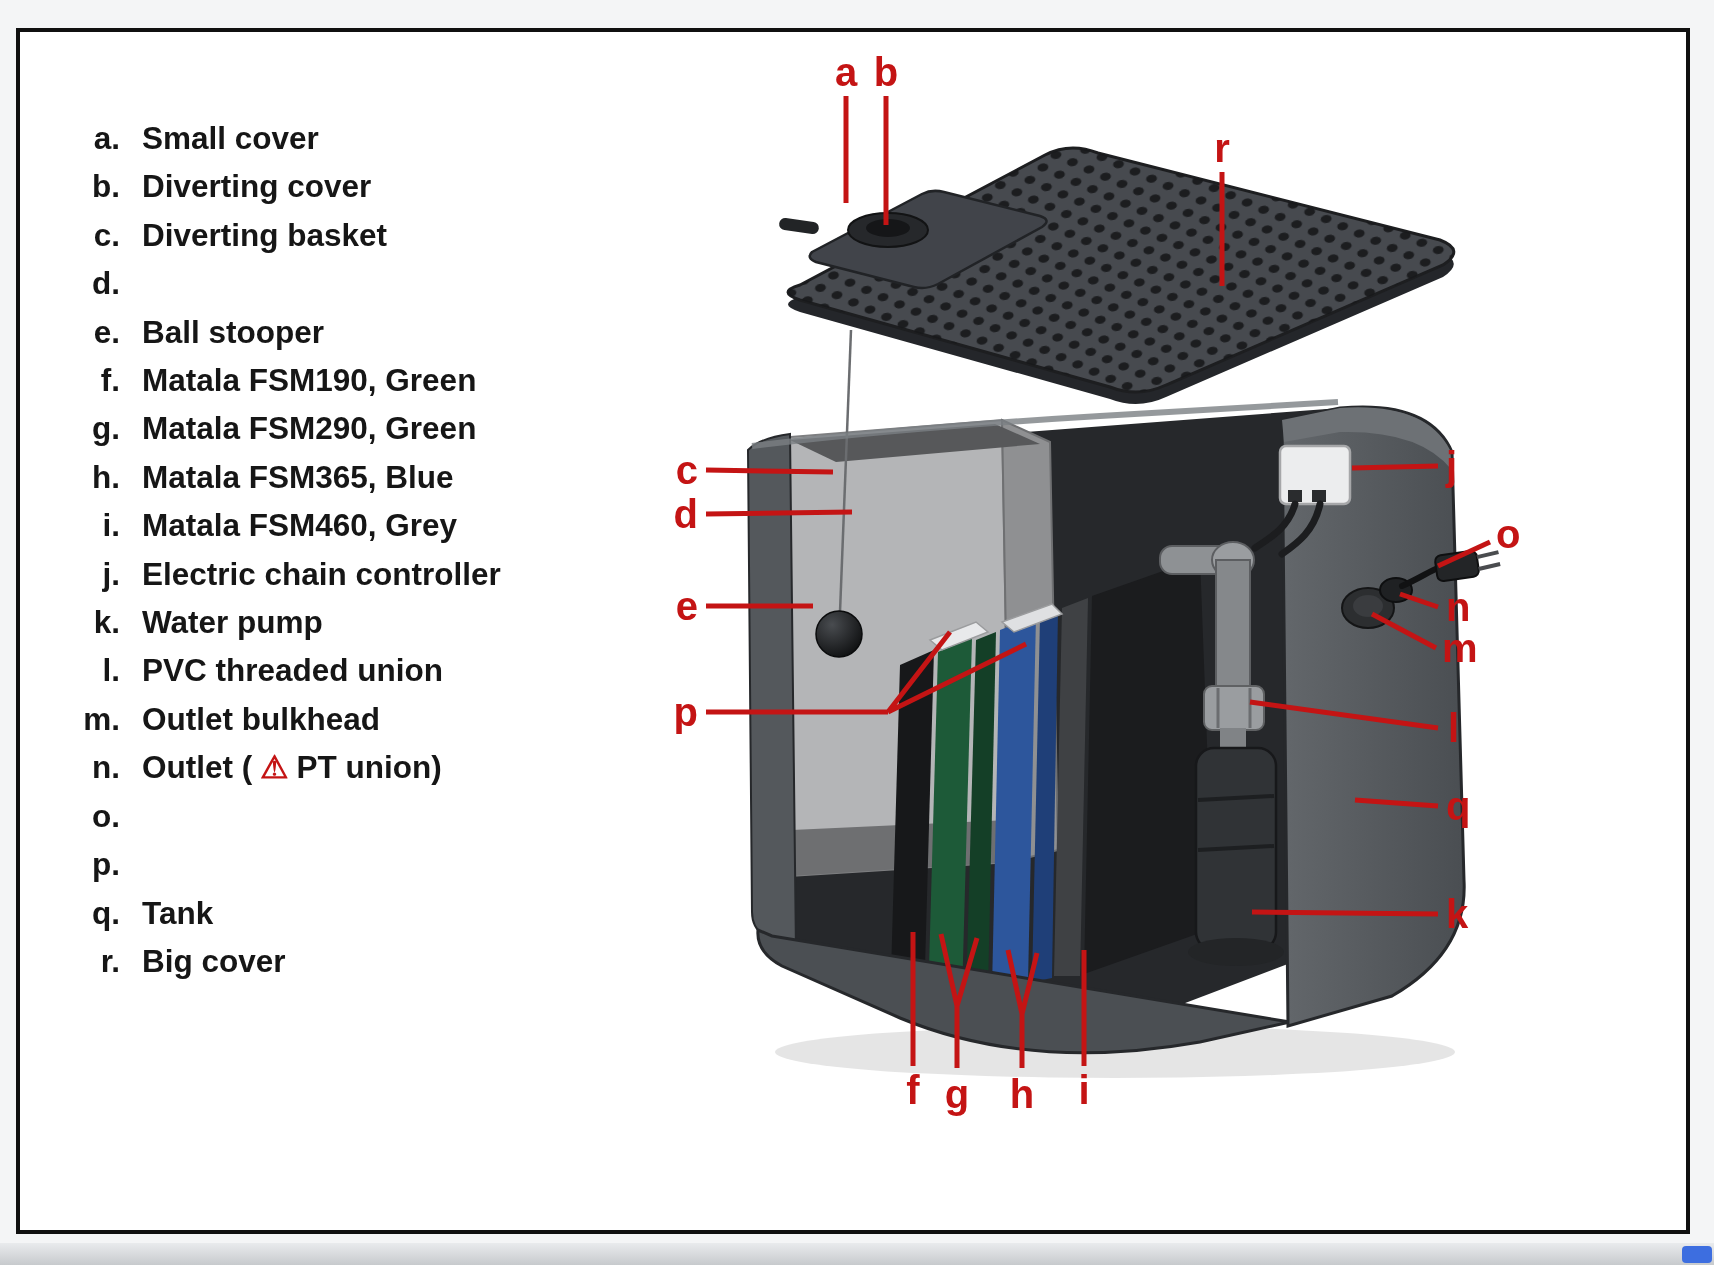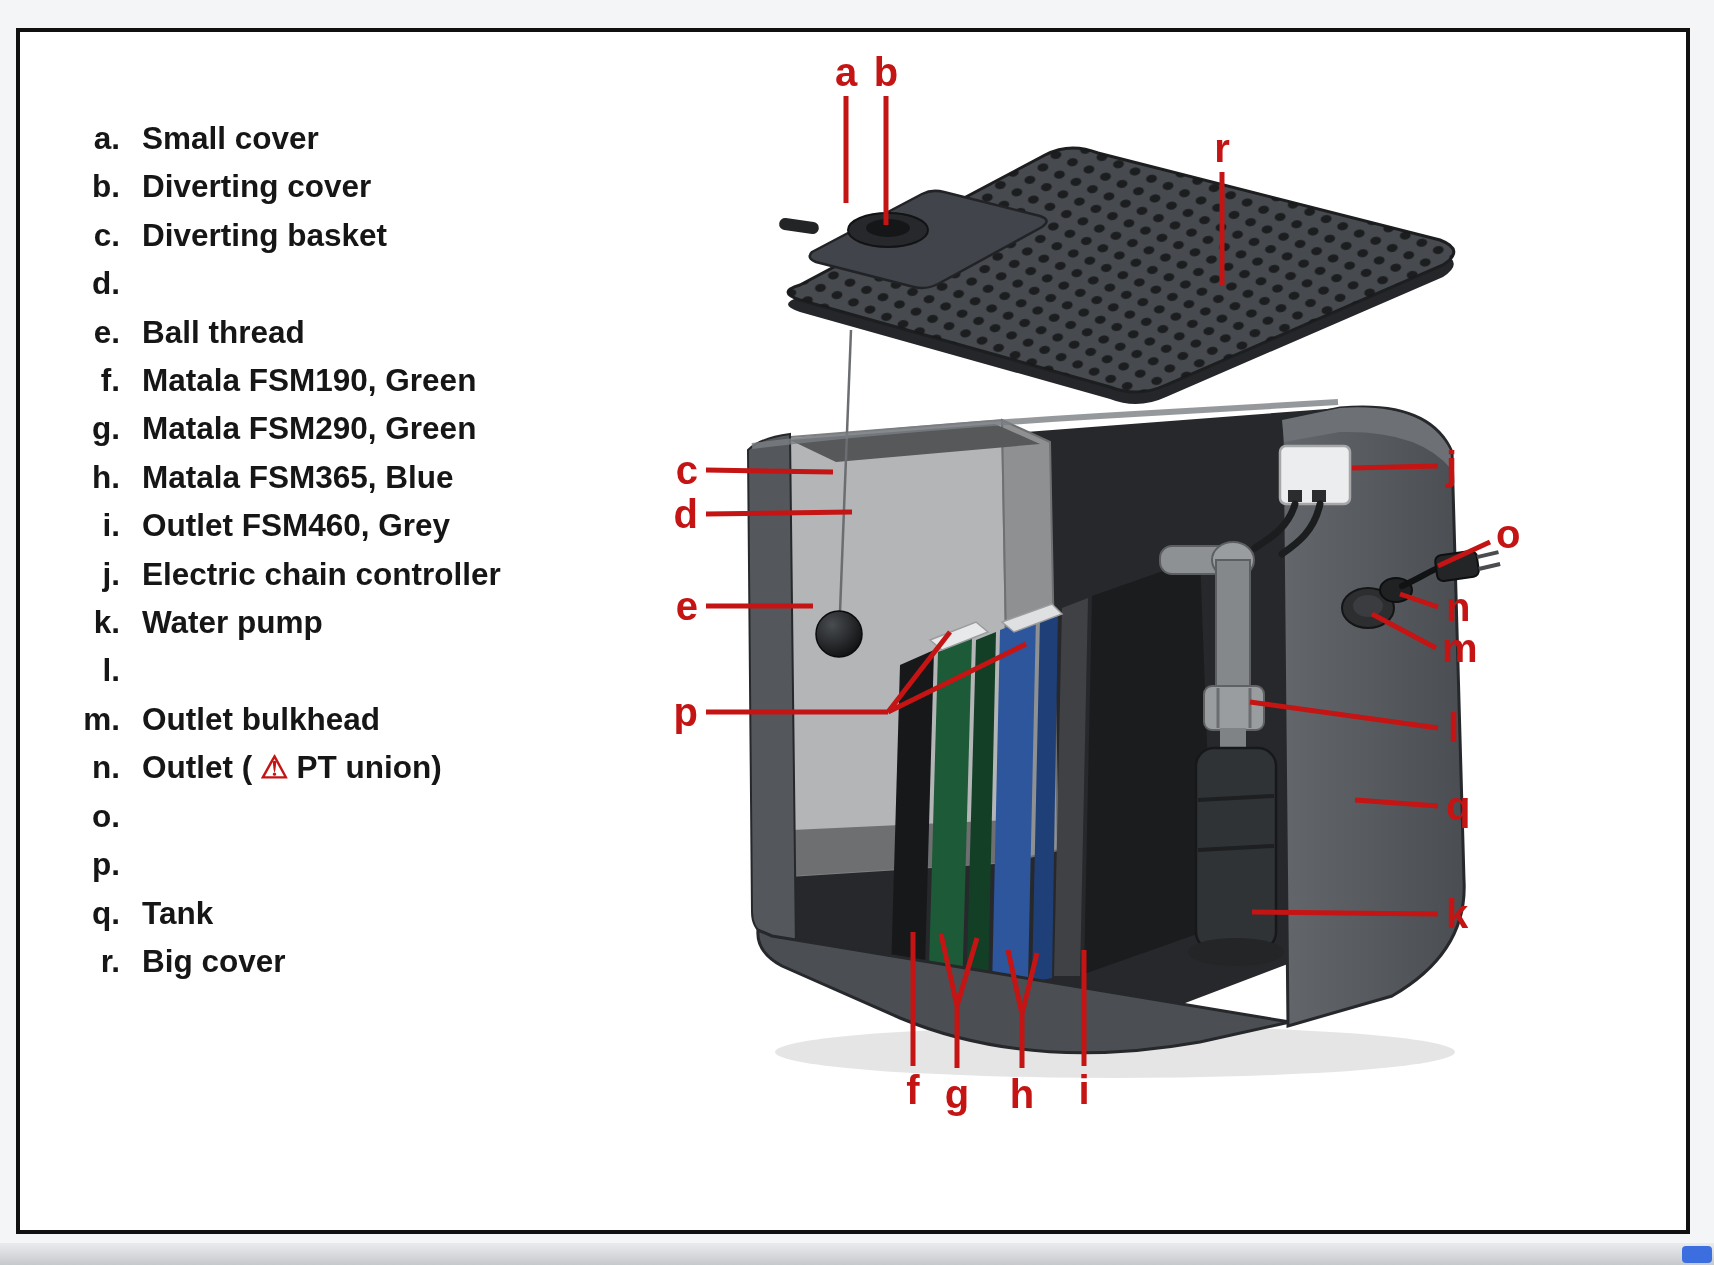--- a/index.html
+++ b/index.html
@@ -38,48 +38,49 @@
     </div>
   <div class="row">
       <span class="k">c.</span>
       <span class="lbl">Diverting basket</span>
     </div>
   <div class="row">
       <span class="k">d.</span>
     </div>
   <div class="row">
       <span class="k">e.</span>
-      <span class="lbl">Ball thread</span>
+      <span class="lbl">Ball stooper</span>
     </div>
   <div class="row">
       <span class="k">f.</span>
       <span class="lbl">Matala FSM190, Green</span>
     </div>
   <div class="row">
       <span class="k">g.</span>
       <span class="lbl">Matala FSM290, Green</span>
     </div>
   <div class="row">
       <span class="k">h.</span>
       <span class="lbl">Matala FSM365, Blue</span>
     </div>
   <div class="row">
       <span class="k">i.</span>
-      <span class="lbl">Outlet FSM460, Grey</span>
+      <span class="lbl">Matala FSM460, Grey</span>
     </div>
   <div class="row">
       <span class="k">j.</span>
       <span class="lbl">Electric chain controller</span>
     </div>
   <div class="row">
       <span class="k">k.</span>
       <span class="lbl">Water pump</span>
     </div>
   <div class="row">
       <span class="k">l.</span>
+      <span class="lbl">PVC threaded union</span>
     </div>
   <div class="row">
       <span class="k">m.</span>
       <span class="lbl">Outlet bulkhead</span>
     </div>
   <div class="row">
     <span class="k">n.</span>
     <span class="lbl"><span>Outlet (</span><span class="warn">⚠</span><span>PT union)</span></span>
   </div>
   <div class="row">

